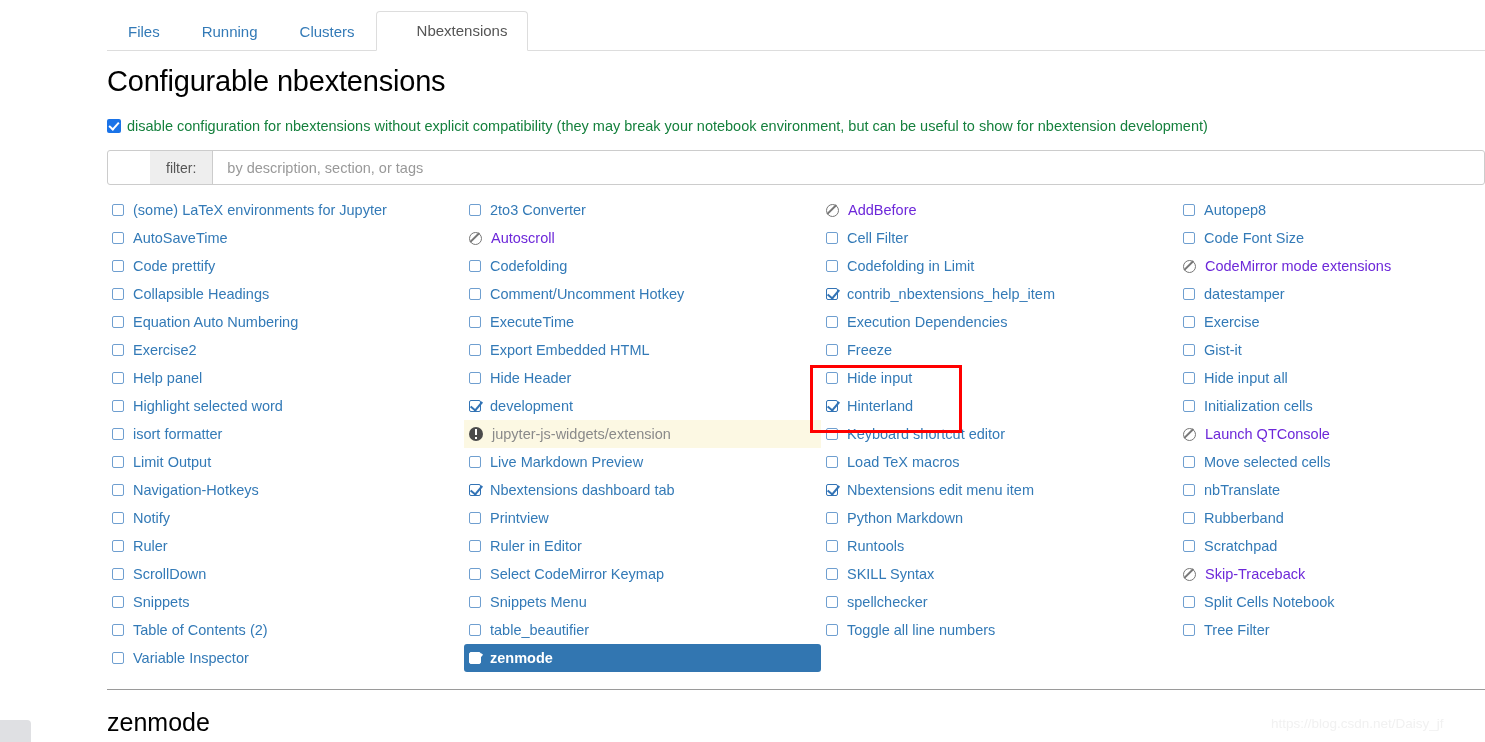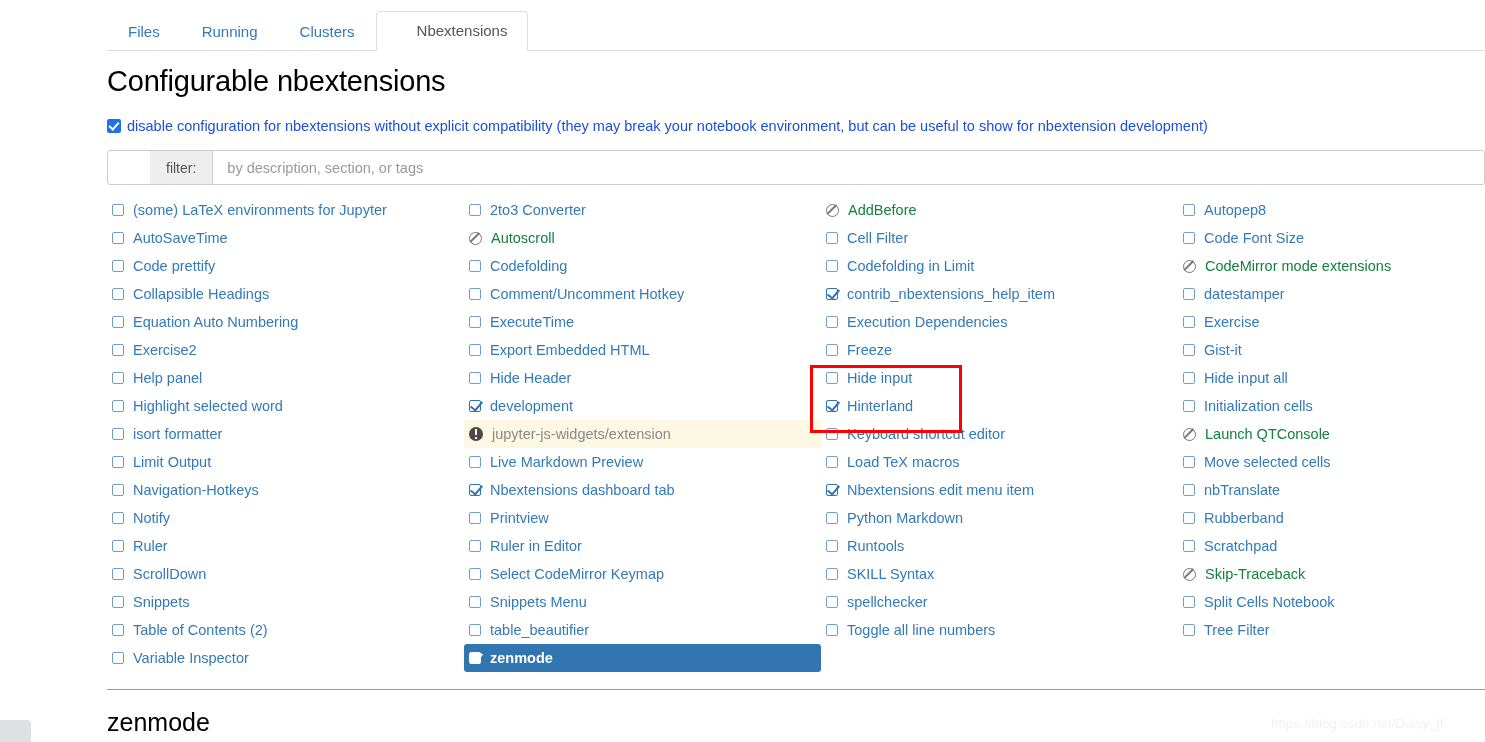--- a/index.html
+++ b/index.html
@@ -60,21 +60,21 @@
   }
 
   
   .compat-row {
     position: absolute;
     left: 107px; top: 118px;
     display: flex;
     align-items: center;
     gap: 6px;
     font-size: 14.5px;
-    color: #1d4ed8;
+    color: #15803d;
     white-space: nowrap;
   }
   .cb-blue {
     width: 14px; height: 14px;
     background: #1a73e8;
     border-radius: 2px;
     position: relative;
     flex: 0 0 auto;
     display: inline-block;
     cursor: pointer;
@@ -202,21 +202,21 @@
     background: #ffffff;
   }
   .box.warning::before {
     content: "";
     position: absolute;
     left: 6px; top: 9.6px;
     width: 2px; height: 2px;
     background: #ffffff;
   }
 
-  .ext-row.disabled .ext-label { color: #15803d; }
+  .ext-row.disabled .ext-label { color: #6d28d9; }
   .ext-row.warn {
     background: #fcf8e3;
   }
   .ext-row.warn .ext-label { color: #8a8a8a; }
   .ext-row.selected {
     background: #3276b1;
     border-radius: 3px;
   }
   .ext-row.selected .ext-label { color: #ffffff; font-weight: bold; }
   .ext-row.selected .box.checked { border-color: #ffffff; }

